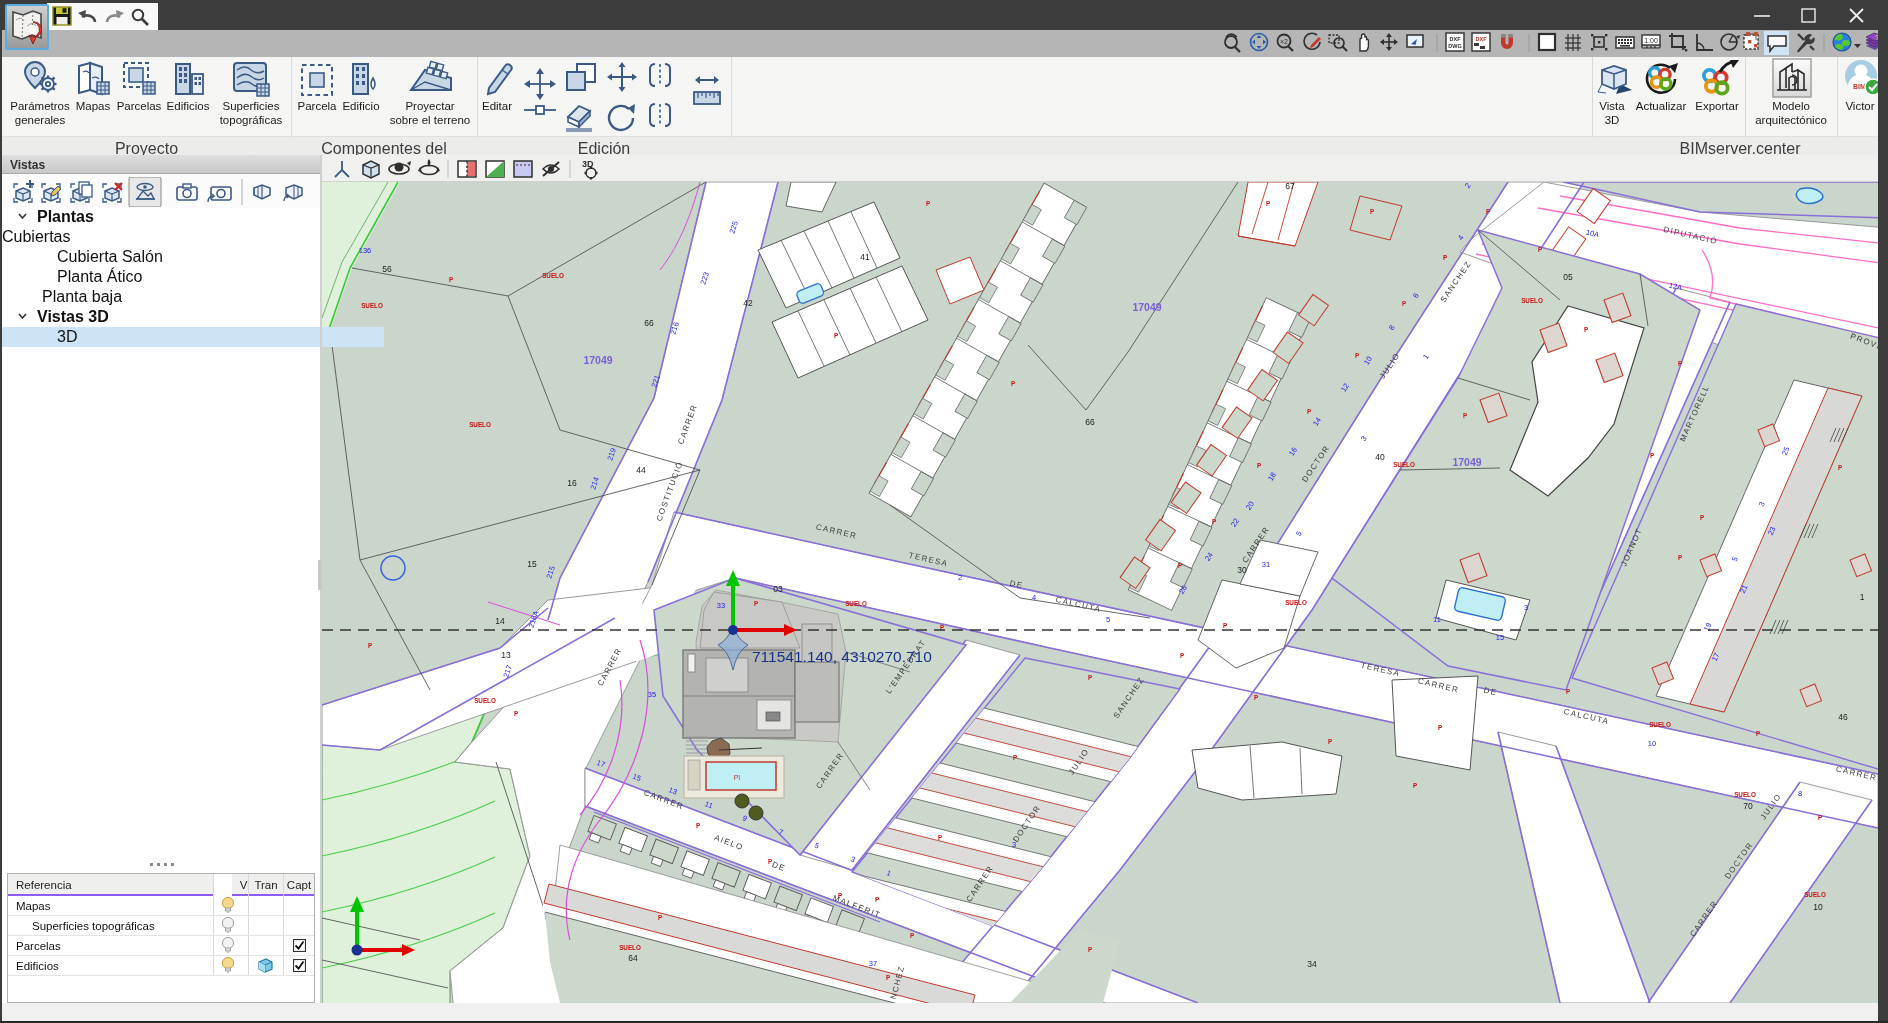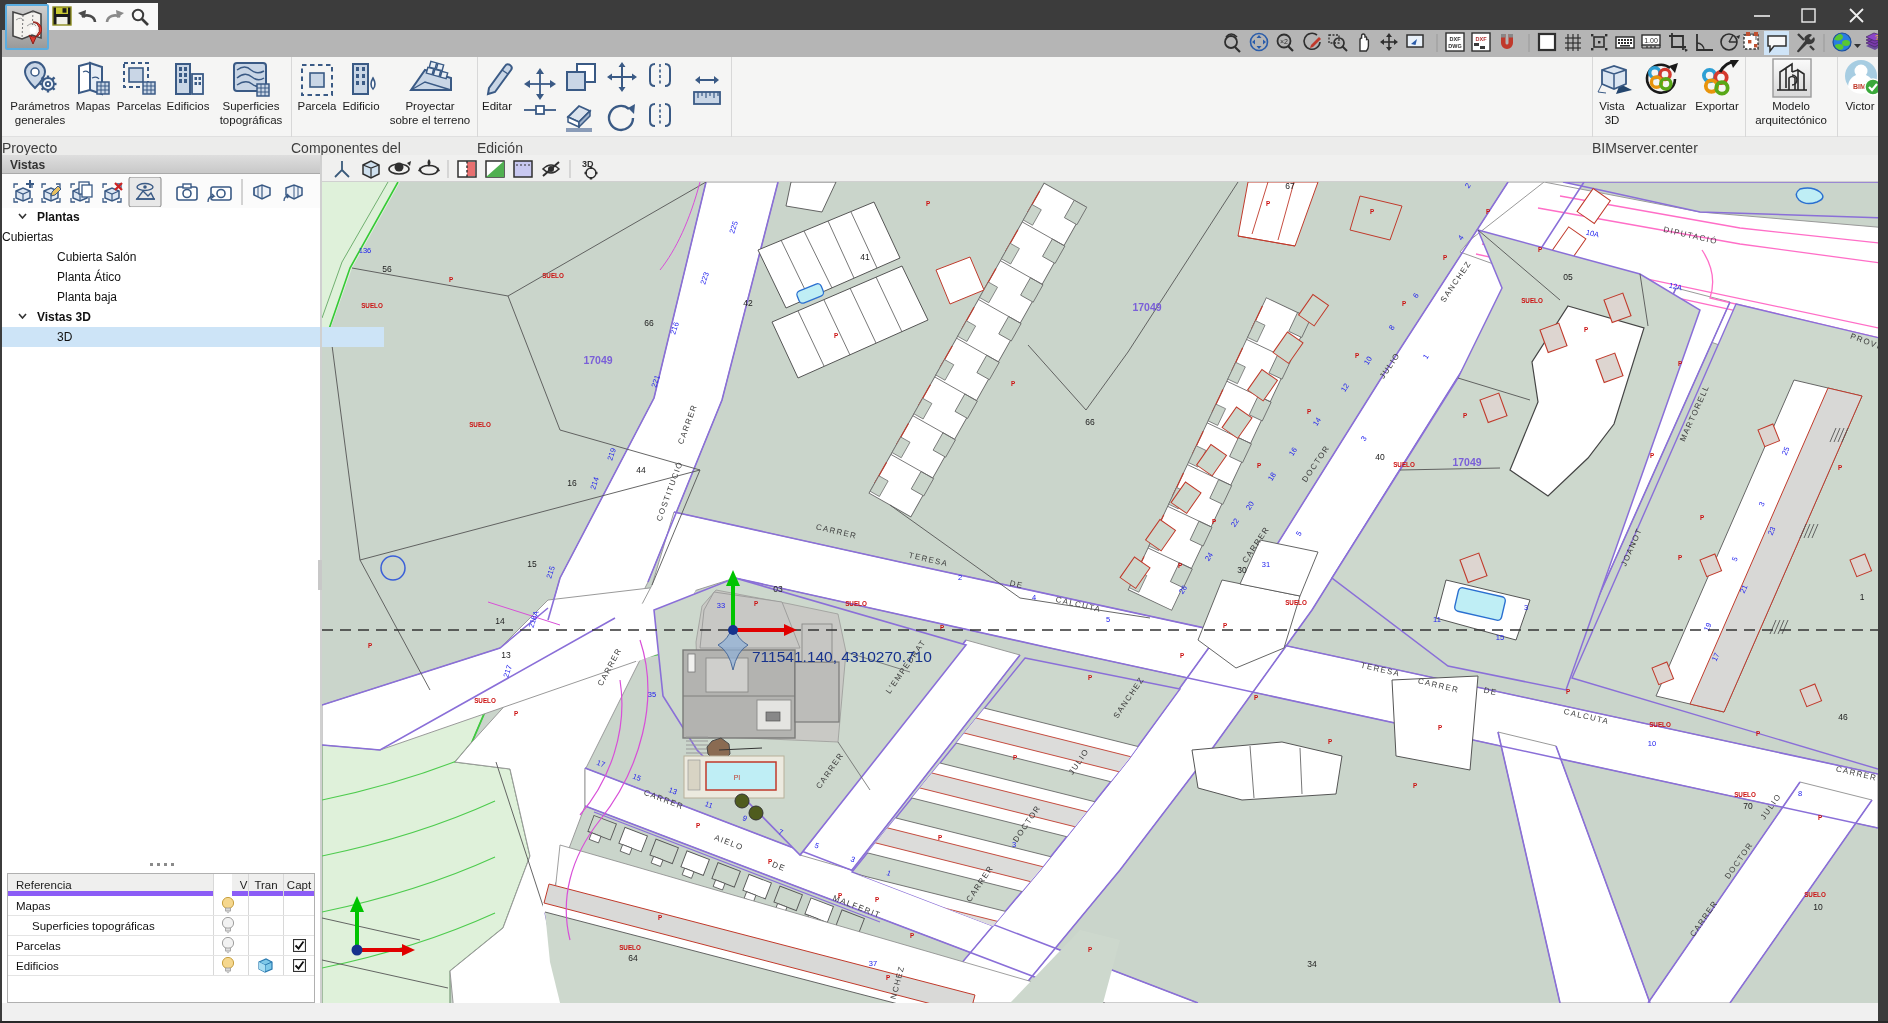--- a/index.html
+++ b/index.html
@@ -5,31 +5,31 @@
 html,body{width:1888px;height:1023px;overflow:hidden;font-family:"Liberation Sans",sans-serif;background:#3c3c3c}
 .abs{position:absolute}
 #win{position:relative;width:1888px;height:1023px;background:#f0f0f0}
 #titlebar{position:absolute;left:0;top:0;width:1888px;height:30px;background:#3c3c3c}
 #title{position:absolute;left:0;top:7px;width:1888px;text-align:center;color:#fff;font-size:12.5px;font-weight:bold}
 #qat{position:absolute;left:47px;top:3px;width:111px;height:27px;background:#f8f8f8}
 #appbtn{position:absolute;left:5px;top:4px;width:44px;height:46px;background:linear-gradient(#cfcfcf,#9a9a9a);border:2px solid #5aacdf;border-radius:2px}
 #band2{position:absolute;left:0;top:30px;width:1888px;height:27px;background:#b5b5b5}
 #ribbon{position:absolute;left:2px;top:57px;width:1884px;height:80px;background:#f5f5f4;border-bottom:1px solid #e0e0e0}
 #grouplbl{position:absolute;left:2px;top:137px;width:1884px;height:18px;background:#ececeb}
-.glbl{position:absolute;top:3px;font-size:14px;color:#3d3d3d;}
+.glbl{position:absolute;top:3px;font-size:16px;color:#3d3d3d;text-align:center}
 .gsep{position:absolute;top:0px;width:1px;height:98px;background:#d8d8d8}
 .rbtn{position:absolute;text-align:center;font-size:11.5px;color:#1a1a1a;line-height:13.5px}
 #maptools{position:absolute;left:322px;top:155px;width:1556px;height:27px;background:#f0f0ef;border-bottom:1px solid #d0d0d0}
 #leftpanel{position:absolute;left:2px;top:155px;width:318px;height:848px;background:#fff}
 #vheader{position:absolute;left:0px;top:0px;width:318px;height:19px;background:linear-gradient(#dedede,#c8c8c8);border-bottom:1px solid #aaa}
 #vheader span{margin-left:8px;font-size:12px;font-weight:bold;color:#333;line-height:19px}
 #vtools{position:absolute;left:0;top:19px;width:318px;height:34px;background:#fbfbfb}
-.trow{position:absolute;left:0;width:382px;height:20px;font-size:12px;color:#111;line-height:20px}
+.trow{position:absolute;left:0;width:382px;height:20px;font-size:16px;color:#111;line-height:20px}
 #reftable{position:absolute;left:5px;top:718px;width:308px;height:130px;border:1px solid #b0b0b0;background:#fff}
-.hdr{position:absolute;top:0;height:22px;background:#efefee;font-size:11.5px;color:#222;line-height:22px;border-bottom:5px solid #8b5cf6}
+.hdr{position:absolute;top:0;height:22px;background:#efefee;font-size:11.5px;color:#222;line-height:22px;border-bottom:2px solid #8b5cf6}
 .rrow{position:absolute;left:0;width:306px;height:20px;border-bottom:1px solid #e4e4e4;font-size:11.5px;color:#111;line-height:20px}
 #statusbar{position:absolute;left:2px;top:1003px;width:1884px;height:18px;background:#f0f0ef;font-size:11.5px;color:#111;line-height:17px}
 #dots{position:absolute;left:148px;top:707px;width:30px;height:6px}
 svg{display:block}
 </style></head><body>
 <div id="win">
 <div id="titlebar"></div>
 <div id="band2"></div>
 <div id="qat"></div>
 <div id="appbtn">
@@ -1067,21 +1067,21 @@
         </g>
 </svg>
 <div class="trow" style="top:52px"><span style="position:absolute;left:16px;top:6px">
           <svg width="9" height="6" viewBox="0 0 9 6">
             <path d="M1 1 L4.5 5 L8 1" fill="none" stroke="#333" stroke-width="1.6"></path>
           </svg>
         </span><b style="margin-left:35px">Plantas</b></div>
 <div class="trow" style="top:72px"><span style="">Cubiertas</span></div>
 <div class="trow" style="top:92px"><span style="margin-left:55px">Cubierta Salón</span></div>
 <div class="trow" style="top:112px"><span style="margin-left:55px">Planta Ático</span></div>
-<div class="trow" style="top:132px"><span style="margin-left:55px">Planta baja</span></div>
+<div class="trow" style="top:132px"><span style="margin-left:40px">Planta baja</span></div>
 <div class="trow" style="top:152px"><span style="position:absolute;left:16px;top:6px">
           <svg width="9" height="6" viewBox="0 0 9 6">
             <path d="M1 1 L4.5 5 L8 1" fill="none" stroke="#333" stroke-width="1.6"></path>
           </svg>
         </span><b style="margin-left:35px">Vistas 3D</b></div>
 <div class="trow" style="top:172px;background:#cde4f7"><span style="margin-left:55px">3D</span></div>
 <div id="dots">
         <svg width="30" height="6">
           <g fill="#8a8a8a">
             <rect x="0" y="1" width="3" height="3"></rect>

